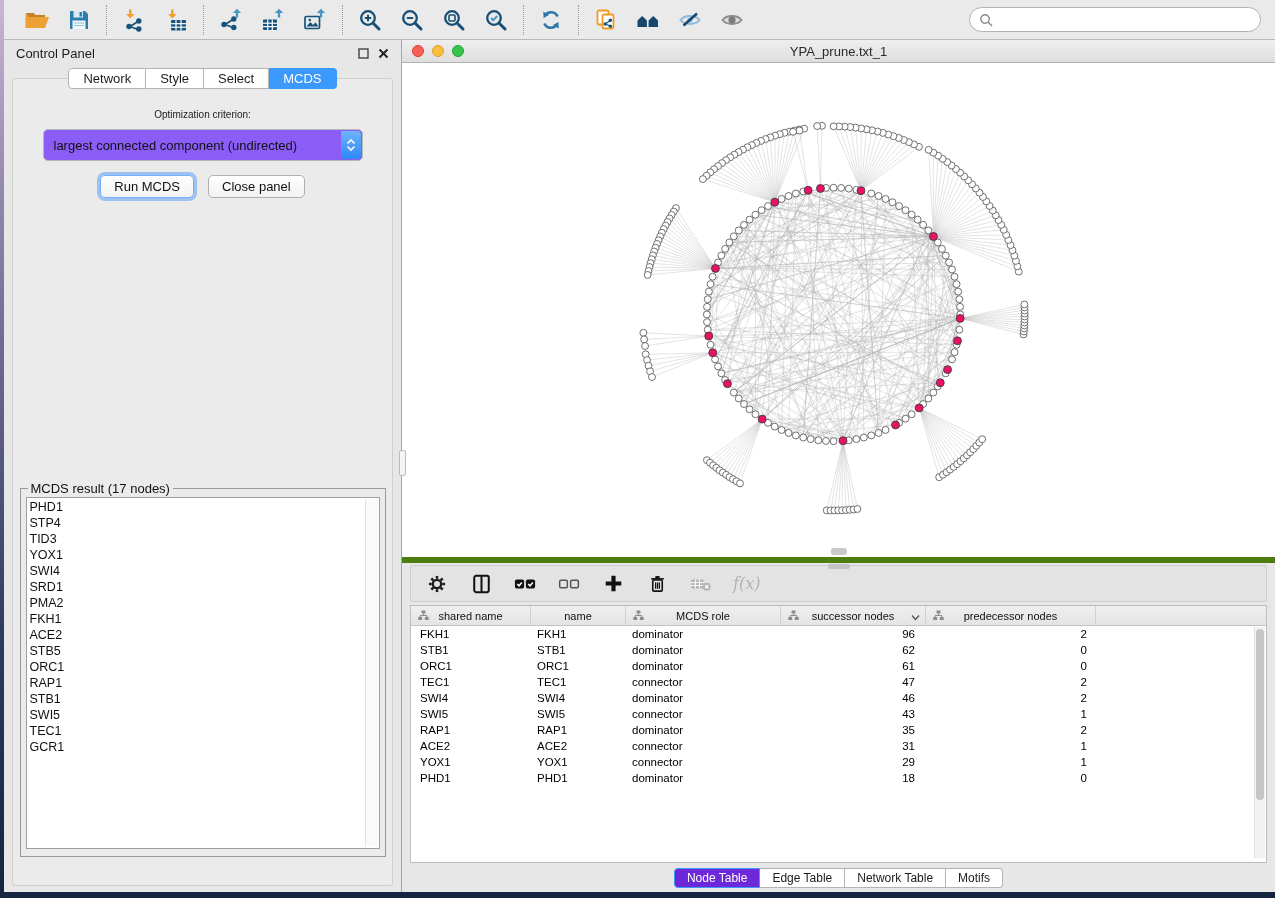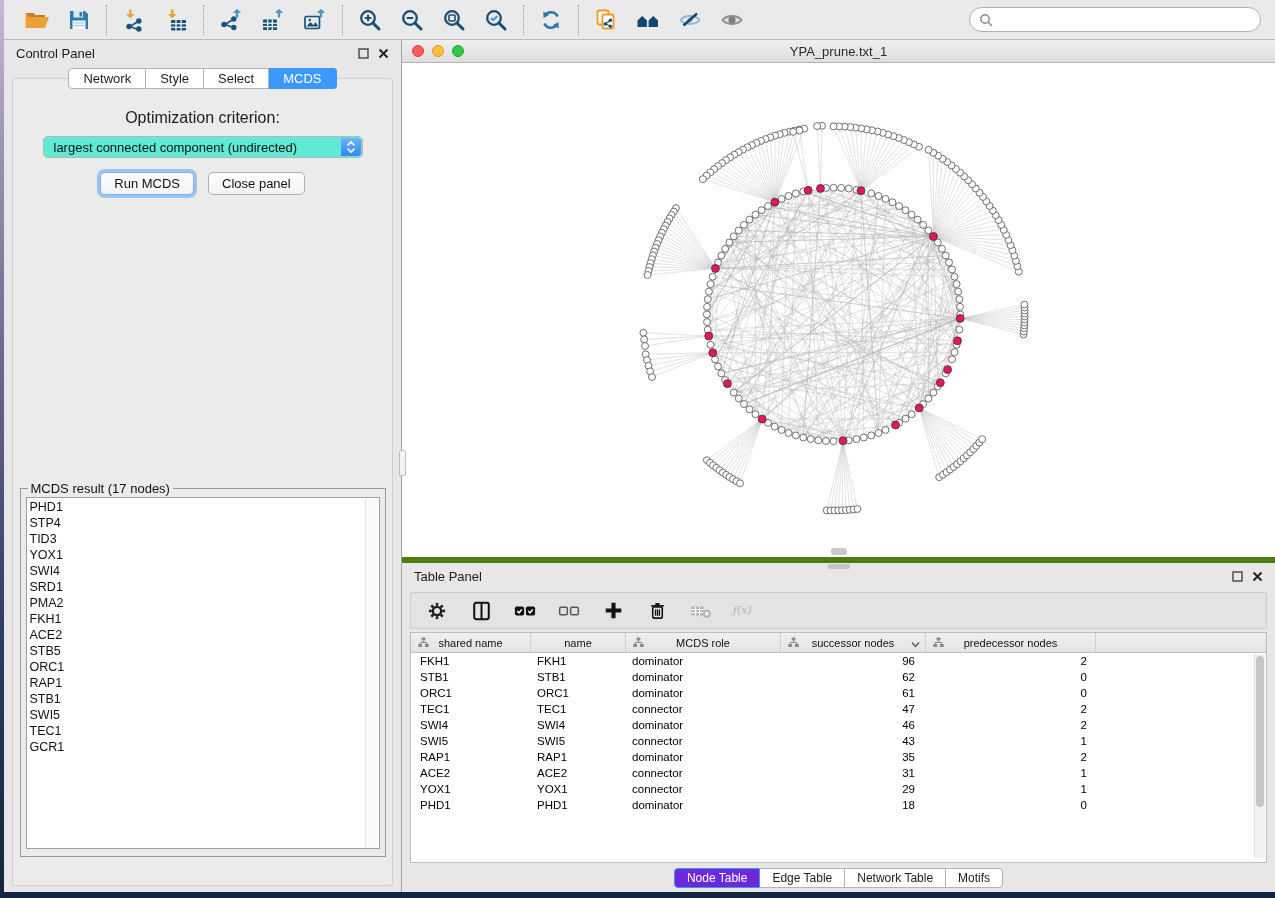--- a/index.html
+++ b/index.html
@@ -22,22 +22,22 @@
   
   .cpanel{width:398px;flex:0 0 398px;background:#e7e7e7;border-right:1px solid #a6a6a6;display:flex;flex-direction:column;position:relative;}
   .panel-head{height:27px;flex:0 0 27px;display:flex;align-items:center;padding:0 12px;font-size:13px;color:#1c1c1c;}
   .panel-head .wctl{margin-left:auto;display:flex;gap:9px;align-items:center;}
   .seg{display:flex;justify-content:center;margin:1px 0 0;}
   .seg-btn{height:21px;padding:0 14px;font-size:13px;background:#fff;border:1px solid #b4b4b4;border-left-width:0;color:#1c1c1c;font-family:"Liberation Sans",sans-serif;}
   .seg-btn:first-child{border-left-width:1px;border-radius:4px 0 0 4px;}
   .seg-btn:last-child{border-radius:0 4px 4px 0;}
   .seg-btn.sel{background:#3b99fc;border-color:#3b99fc;color:#fff;}
   .cp-body{flex:1;margin:-11px 8px 6px;padding:30px 10px 14px;border:1px solid #cfcfcf;border-radius:3px;background:#ebebeb;display:flex;flex-direction:column;align-items:center;min-height:0;}
-  .opt-label{font-size:16px;color:#1c1c1c;margin-bottom:9px;}
-  .dropdown{width:320px;height:22px;background:#5eead4;border:1px solid #b6b6b6;border-radius:5px;display:flex;align-items:center;position:relative;padding-left:10px;font-size:13px;color:#111;}
+  .opt-label{font-size:10px;color:#1c1c1c;margin-bottom:9px;}
+  .dropdown{width:320px;height:32px;background:#8b5cf6;border:1px solid #b6b6b6;border-radius:5px;display:flex;align-items:center;position:relative;padding-left:10px;font-size:13px;color:#111;}
   .dropdown .stepper{position:absolute;right:1px;top:1px;bottom:1px;width:20px;background:linear-gradient(#6eb3fd,#2f88f7);border-radius:0 4px 4px 0;display:flex;align-items:center;justify-content:center;}
   .btn-row{display:flex;gap:14px;margin-top:14px;}
   .mac-btn{height:23px;padding:0 13px;background:linear-gradient(#ffffff,#f2f2f2);border:1px solid #b0b0b0;border-radius:5px;font-size:13px;color:#111;font-family:"Liberation Sans",sans-serif;}
   .mac-btn.focused{box-shadow:0 0 0 3px rgba(90,160,250,.55);border-color:#7aaefc;}
   .result-box{margin:auto 2px 14px;width:366px;border:1px solid #999;padding:1px 5px 7px;background:transparent;}
   .result-box legend{font-size:13px;color:#111;padding:0 3px;margin-left:2px;}
   .result-list{background:#fff;border:1px solid #9f9f9f;height:352px;overflow:hidden;position:relative;padding:1px 3px;}
   .result-list ul{list-style:none;margin:0;padding:0;font-size:12.5px;line-height:16px;color:#111;}
   .rl-scroll{position:absolute;top:1px;bottom:1px;right:1px;width:13px;background:#fafafa;border-left:1px solid #e2e2e2;}
 
@@ -52,21 +52,21 @@
   .light{width:12px;height:12px;border-radius:50%;}
   .net-canvas{flex:1;background:#fff;position:relative;}
   .net-canvas svg{position:absolute;inset:0;width:100%;height:100%;}
   .hscroll-thumb{position:absolute;left:50%;bottom:2px;width:16px;height:7px;margin-left:-8px;background:#c9c9c9;border-radius:3px;}
 
   
   .tpanel{flex:1;background:#e7e7e7;display:flex;flex-direction:column;min-height:0;position:relative;}
   .hsplit{position:absolute;top:1px;left:50%;width:22px;height:5px;margin-left:-11px;background:#c4c4c4;border-radius:2px;}
   .tp-toolbar{height:37px;flex:0 0 37px;margin:2px 8px 0;background:#e3e3e3;border:1px solid #cdcdcd;border-radius:2px;display:flex;align-items:center;gap:20px;padding:0 14px;}
   .tp-toolbar .tbtn{width:24px;height:24px;}
-  .fx{font-family:"DejaVu Serif",serif;font-style:italic;font-size:11px;color:#b2b2b2;}
+  .fx{font-family:"DejaVu Serif",serif;font-style:italic;font-size:16px;color:#b2b2b2;}
   .tbl{flex:1;margin:3px 8px 0;background:#fff;border:1px solid #bdbdbd;position:relative;overflow:hidden;display:flex;flex-direction:column;min-height:0;}
   .thead{display:flex;height:20px;flex:0 0 20px;background:linear-gradient(#efefef,#e4e4e4);border-bottom:1px solid #c2c2c2;}
   .th{position:relative;border-right:1px solid #cfcfcf;display:flex;align-items:center;justify-content:center;font-size:11px;color:#111;}
   .th .th-icon{position:absolute;left:7px;top:4px;}
   .th .th-sort{position:absolute;right:5px;top:5px;}
   .th:nth-child(1){width:120px}.th:nth-child(2){width:95px}.th:nth-child(3){width:155px}
   .th:nth-child(4){width:145px}.th:nth-child(5){width:170px}.th:nth-child(6){flex:1;border-right:none;}
   .tbody{flex:1;overflow:hidden;position:relative;}
   .tr{display:flex;height:16px;align-items:center;font-size:11.5px;color:#000;}
   .tr span{display:block;white-space:nowrap;overflow:hidden;}
@@ -1074,32 +1074,20 @@
                   <circle cx="311.7" cy="207.5" r="4"></circle>
                 </g>
     </svg>
             </div>
           <div class="hscroll-thumb"></div>
         </div>
       </div>
 
       <div class="tpanel">
         <div class="hsplit"></div>
-        <div class="panel-head">
-          <span>Table Panel</span>
-          <span class="wctl">
-            <svg width="11" height="11" viewBox="0 0 11 11">
-                <rect x="1" y="1" width="9" height="9" fill="none" stroke="#444" stroke-width="1.4"></rect>
-              </svg>
-            <svg width="11" height="11" viewBox="0 0 11 11">
-                <line x1="1.5" y1="1.5" x2="9.5" y2="9.5" stroke="#222" stroke-width="2"></line>
-                <line x1="9.5" y1="1.5" x2="1.5" y2="9.5" stroke="#222" stroke-width="2"></line>
-              </svg>
-          </span>
-        </div>
         <div class="tp-toolbar">
           <div class="tbtn">
               <svg width="20" height="20" viewBox="0 0 24 24">
                 <circle cx="12" cy="12" r="5" fill="none" stroke="#1c1c1c" stroke-width="2.8"></circle>
                 <g stroke="#1c1c1c" stroke-width="3">
                   <line x1="18.3" y1="12" x2="21.7" y2="12"></line>
                   <line x1="16.45" y1="16.45" x2="18.86" y2="18.86"></line>
                   <line x1="12" y1="18.3" x2="12" y2="21.7"></line>
                   <line x1="7.55" y1="16.45" x2="5.14" y2="18.86"></line>
                   <line x1="5.7" y1="12" x2="2.3" y2="12"></line>

